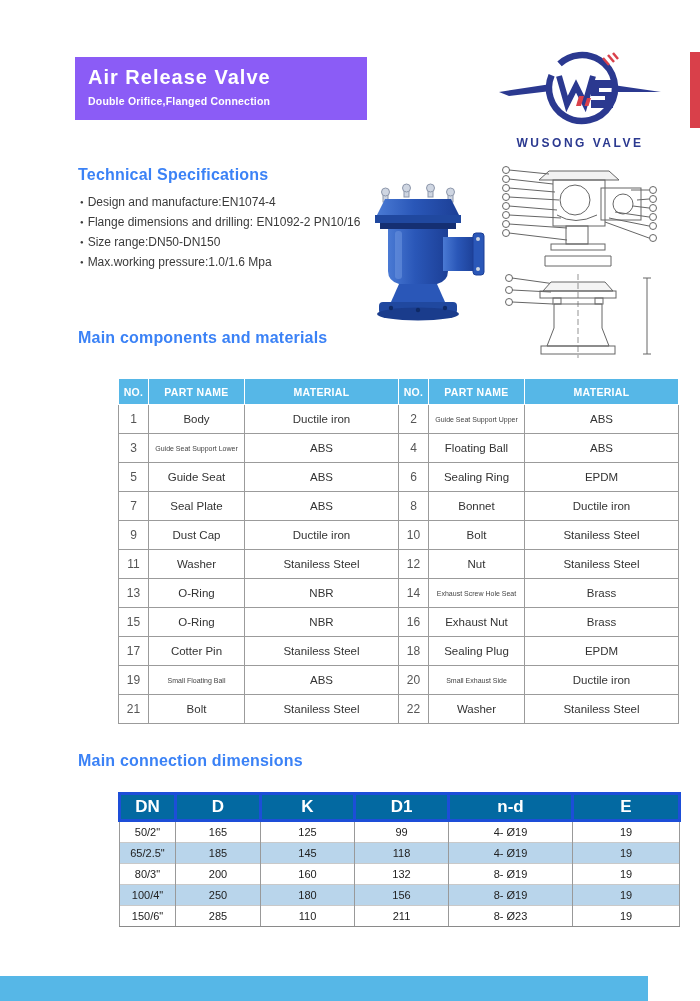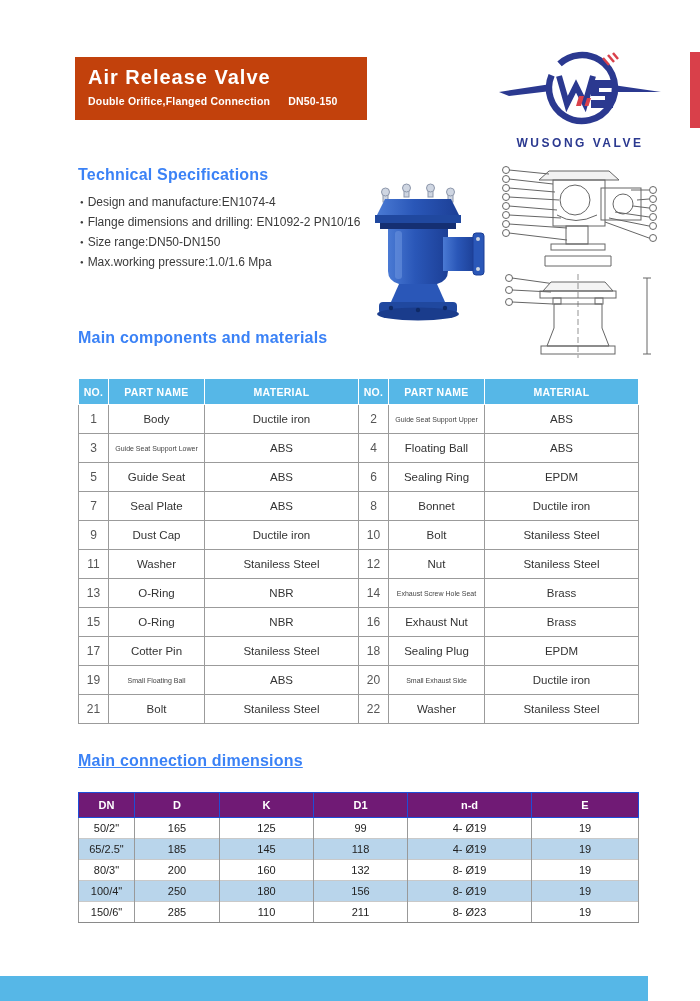--- a/index.html
+++ b/index.html
@@ -3,55 +3,55 @@
 <meta charset="utf-8">
 <style>
   html,body{margin:0;padding:0;background:#e8e8e8;}
   .page{position:relative;width:700px;height:1001px;margin:0 auto;background:#fff;
         font-family:"Liberation Sans",sans-serif;overflow:hidden;}
 
   
   .corner-accent{position:absolute;right:0;top:52px;width:10px;height:76px;background:#d9404a;}
 
   
-  .title-box{position:absolute;left:75px;top:57px;width:292px;height:63px;background:#c2410c;
+  .title-box{position:absolute;left:75px;top:57px;width:292px;height:63px;background:#8b5cf6;
              color:#fff;box-sizing:border-box;padding:8px 12px 4px 13px;}
   .title-box h1{margin:0;font-size:20px;font-weight:700;letter-spacing:1px;line-height:24px;}
-  .title-sub{display:flex;gap:18px;font-size:10.5px;font-weight:700;margin-top:6px;letter-spacing:.2px;}
+  .title-sub{display:flex;gap:18px;font-size:10.5px;font-weight:700;margin-top:6px;letter-spacing:.2px;flex-direction:column;}
 
   
   .logo-wrap{position:absolute;left:495px;top:46px;width:170px;text-align:center;}
   .brand-name{margin-top:2px;font-size:12px;font-weight:700;letter-spacing:2.5px;color:#2b3990;}
 
   
   .sec-heading{position:absolute;left:78px;font-size:16px;color:#3b82f6;font-weight:600;letter-spacing:.2px;}
 
   
   .spec-list{position:absolute;left:80px;top:192px;margin:0;padding:0;list-style:none;
              font-size:12px;color:#3a3a3a;line-height:20px;}
   .spec-list li::before{content:"●";font-size:6px;vertical-align:2px;margin-right:4px;color:#3a3a3a;}
 
   
   .photo-wrap{position:absolute;left:333px;top:183px;width:172px;height:142px;}
   .drawing-wrap{position:absolute;left:497px;top:160px;width:166px;height:208px;}
 
   
-  table{border-collapse:collapse;table-layout:fixed;}
+  table{border-collapse:collapse;table-layout:fixed;margin-left:40px;}
   .components-table{position:absolute;left:78px;top:378px;width:560px;}
   .components-table th{background:#56b7e7;color:#fff;font-size:10.5px;font-weight:600;
                        height:23px;border:1px solid #fff;letter-spacing:.3px;}
   .components-table td{border:1px solid #9b9b9b;height:26px;text-align:center;
                        font-size:11.5px;color:#333;}
   .components-table td.no-cell{font-size:12px;color:#555;}
   .components-table td.small-text{font-size:7px;color:#444;}
 
   
   .dims-table{position:absolute;left:78px;top:792px;width:560px;}
-  .dims-table th{background:#701a75;color:#fff;font-size:11px;font-weight:600;height:22px;
-                 border:1px solid #1d4ed8;}
+  .dims-table th{background:#0369a1;color:#fff;font-size:17px;font-weight:600;height:22px;
+                 border:3px solid #1d4ed8;}
   .dims-table td{height:18px;text-align:center;font-size:11px;color:#222;
                  border-left:1px solid #999;border-right:1px solid #999;
                  border-top:1px solid #c9c9c9;}
   .dims-table tr:last-child td{border-bottom:1.5px solid #8a8a8a;}
   .dims-table tr.shaded td{background:#b9d5eb;}
 
   
   .footer-bar{position:absolute;left:0;top:976px;width:648px;height:25px;background:#56b7e7;}
 </style>
 </head>
@@ -302,21 +302,21 @@
           <td class="no-cell">21</td>
           <td class="part-name-cell">Bolt</td>
           <td class="material-cell">Staniless Steel</td>
           <td class="no-cell">22</td>
           <td class="part-name-cell">Washer</td>
           <td class="material-cell">Staniless Steel</td>
         </tr>
       </tbody>
   </table>
 
-  <div class="sec-heading" style="top:752px;text-decoration:underline;">Main connection dimensions</div>
+  <div class="sec-heading" style="top:752px;">Main connection dimensions</div>
   <table class="dims-table">
     <colgroup>
       <col style="width:56px">
         <col style="width:85px">
         <col style="width:94px">
       <col style="width:94px">
         <col style="width:124px">
         <col style="width:107px">
     </colgroup>
     <thead>

